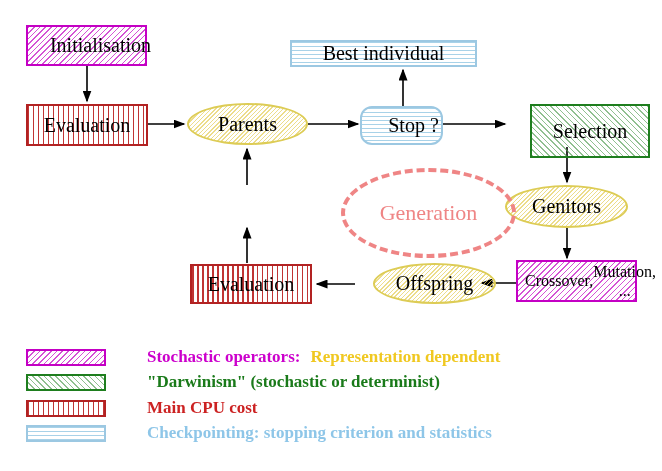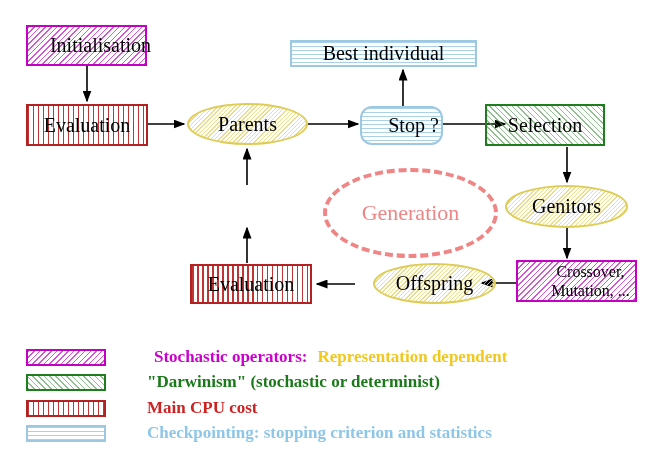--- a/index.html
+++ b/index.html
@@ -27,21 +27,21 @@
   .arrows{position:absolute;left:0;top:0;width:662px;height:471px;pointer-events:none;}
   
   .legend-row{position:absolute;left:26px;display:flex;align-items:center;}
   .swatch{width:80px;height:17px;box-sizing:border-box;flex:0 0 auto;}
   .legend-text{margin-left:41px;font-size:17px;font-weight:bold;white-space:nowrap;}
   .lt-magenta{color:#cc00cc;}
   .lt-gold{color:#f0c820;margin-left:10px;}
   .lt-green{color:#1a7a1a;}
   .lt-red{color:#cc2222;}
   .lt-blue{color:#8ec6e8;}
-  .two-line{flex-direction:column;font-size:16px;line-height:1.2;}
+  .two-line{flex-direction:row;font-size:16px;line-height:1.2;}
 </style>
 </head>
 <body>
 
 <div id="canvas">
 
   <svg class="arrows" width="662" height="471" viewBox="0 0 662 471">
     <defs>
       <marker id="ah" markerWidth="12" markerHeight="9" refX="10.5" refY="4.5" orient="auto" markerUnits="userSpaceOnUse">
         <path d="M0,0 L12,4.5 L0,9 Z" fill="#000"></path>
@@ -63,37 +63,37 @@
   <div class="node hatch-magenta" style="left:26px;top:25px;width:121px;height:41px;">Initialisation</div>
 
   <div class="node stripe-red" style="left:26px;top:104px;width:122px;height:42px;">Evaluation</div>
 
   <div class="node ellipse hatch-yellow" style="left:187px;top:103px;width:121px;height:42px;">Parents</div>
 
   <div class="node stripe-cyan" style="left:290px;top:40px;width:187px;height:27px;">Best individual</div>
 
   <div class="node stripe-cyan rounded" style="left:360px;top:106px;width:83px;height:39px;padding-left:24px;">Stop ?</div>
 
-  <div class="node hatch-green" style="left:485px;top:104px;width:120px;height:42px;">Selection</div>
+  <div class="node hatch-green" style="left:530px;top:104px;width:120px;height:54px;">Selection</div>
 
   <div class="node ellipse hatch-yellow" style="left:505px;top:185px;width:123px;height:43px;">Genitors</div>
 
   <div class="node hatch-magenta two-line" style="left:516px;top:260px;width:121px;height:42px;">
     <span>Crossover,</span>
     <span>Mutation, ...</span>
   </div>
 
   <div class="node ellipse hatch-yellow" style="left:373px;top:263px;width:123px;height:41px;">Offspring</div>
 
   <div class="node stripe-red" style="left:190px;top:264px;width:122px;height:40px;">Evaluation</div>
 
 
-  <div class="gen-ellipse" style="left:323px;top:168px;width:167px;height:82px;">Generation</div>
+  <div class="gen-ellipse" style="left:341px;top:168px;width:167px;height:82px;">Generation</div>
 
-  <div class="legend-row" style="top:347px;gap:7px;">
+  <div class="legend-row" style="top:347px;">
     <div class="swatch hatch-magenta"></div>
     <div class="legend-text">
       <span class="lt-magenta">Stochastic operators:</span><span class="lt-gold">Representation dependent</span>
     </div>
   </div>
 
   <div class="legend-row" style="top:372px;">
     <div class="swatch hatch-green"></div>
     <div class="legend-text lt-green">"Darwinism" (stochastic or determinist)</div>
   </div>

